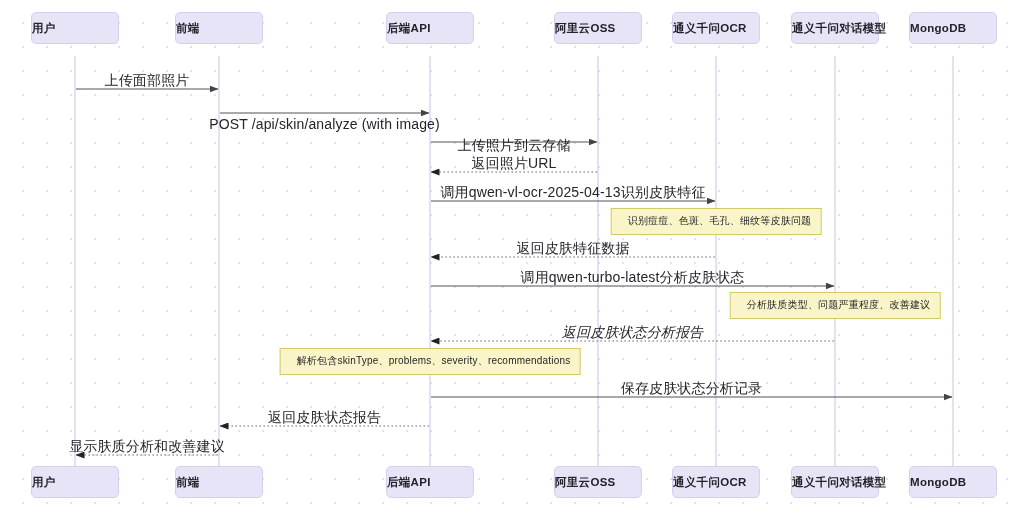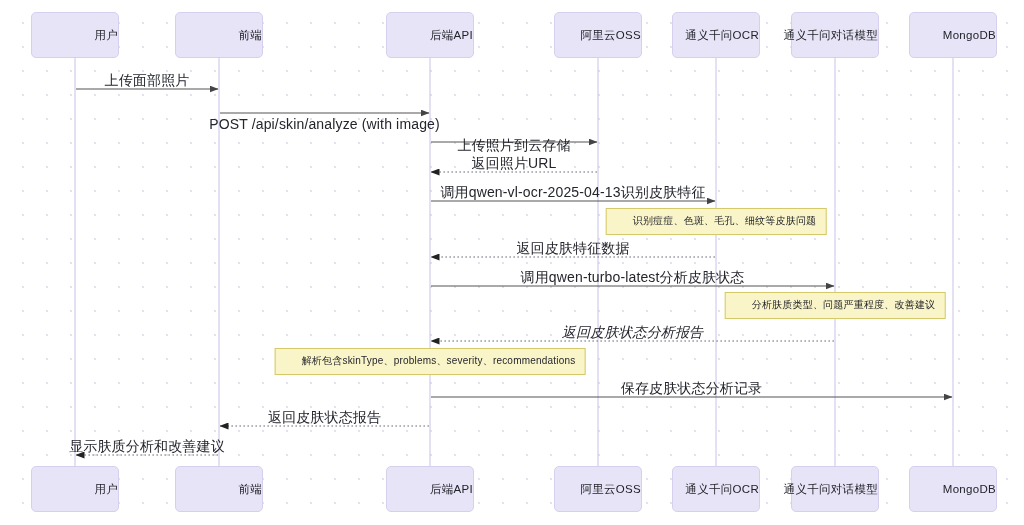--- a/index.html
+++ b/index.html
@@ -29,32 +29,33 @@
     left: 0;
     top: 0;
     width: 1024px;
     height: 525px;
     pointer-events: none;
   }
 
   .participant-box {
     position: absolute;
     box-sizing: border-box;
-    height: 46px;
+    height: 32px;
     background: #e8e4f7;
     border: 1px solid #d6d0ee;
     border-radius: 5px;
     display: flex;
     align-items: center;
-    justify-content: flex-end;
+    justify-content: flex-start;
     color: #20232a;
     font-size: 11.5px;
     letter-spacing: 0.3px;
     white-space: nowrap;
     user-select: none;
+    font-weight: bold;
   }
 
   .msg-label {
     position: absolute;
     transform: translateX(-50%);
     color: #24262c;
     font-size: 14px;
     white-space: nowrap;
     letter-spacing: 0.15px;
     user-select: none;
@@ -63,21 +64,21 @@
   .note-box {
     position: absolute;
     box-sizing: border-box;
     transform: translateX(-50%);
     background: #faf5c8;
     border: 1px solid #d4c96a;
     color: #24262c;
     font-size: 10px;
     letter-spacing: 0.2px;
     white-space: nowrap;
-    padding: 5px 9px 6px 26px;
+    padding: 5px 9px 6px 16px;
     user-select: none;
   }
 </style>
 </head>
 <body>
 
 <div id="diagram-canvas">
 
   <svg class="svg-layer" id="svg-layer" width="1024" height="525" viewBox="0 0 1024 525" xmlns="http://www.w3.org/2000/svg">
     <defs>

